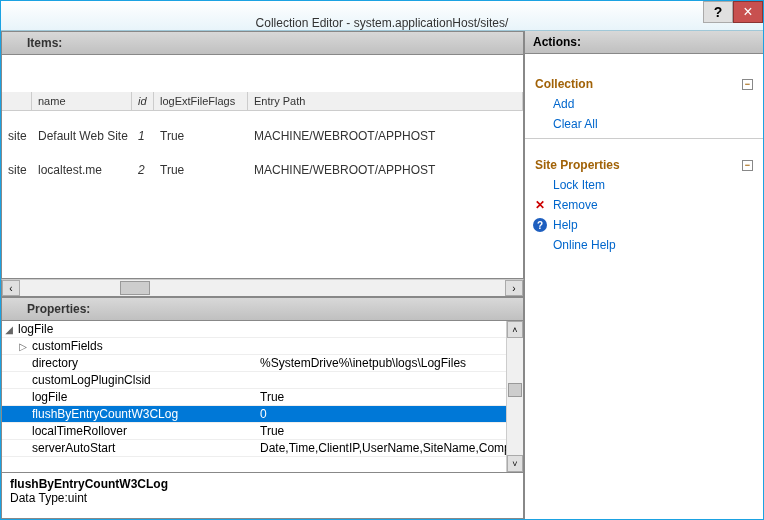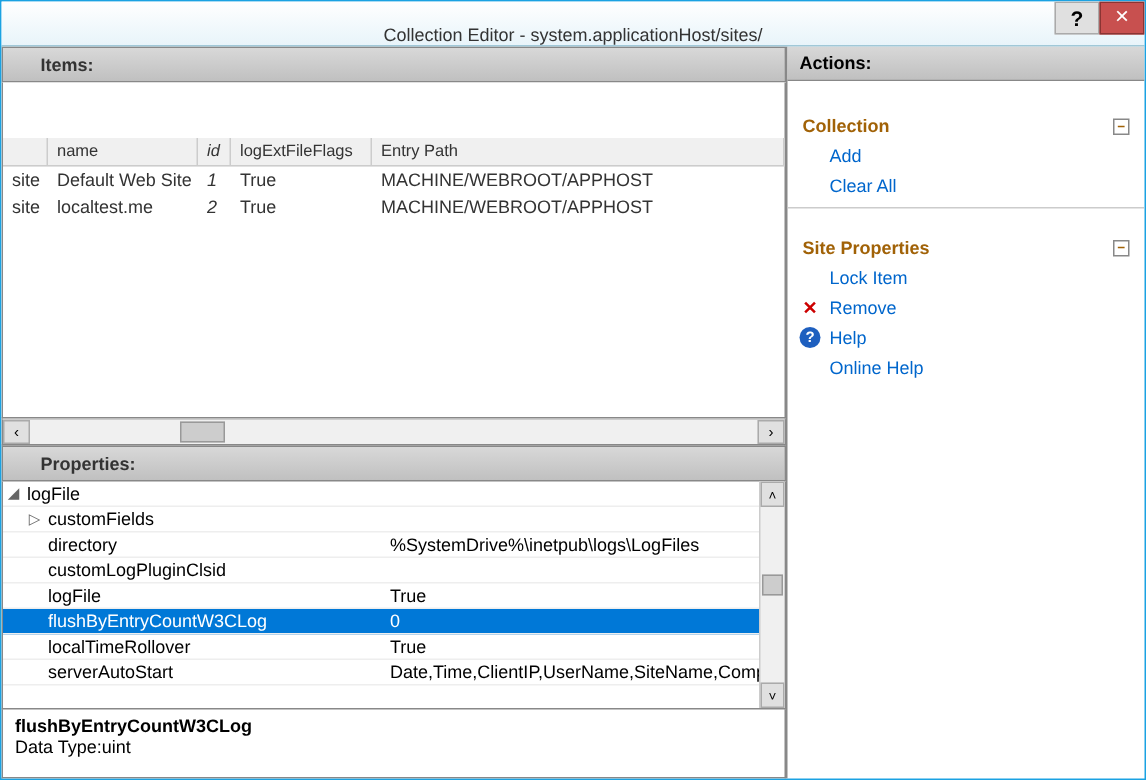--- a/index.html
+++ b/index.html
@@ -10,21 +10,21 @@
 .titlebar-btn { width: 30px; height: 22px; display: flex; align-items: center; justify-content: center; font-size: 14px; }
 .titlebar-help { background: #e0e0e0; border: 1px solid #aaa; font-weight: bold; }
 .titlebar-close { background: #c8504f; color: #fff; border: 1px solid #8a3433; font-size: 16px; }
 .main { display: flex; height: calc(100% - 30px); }
 .left { width: 524px; display: flex; flex-direction: column; border-right: 1px solid #888; }
 .right { flex: 1; display: flex; flex-direction: column; }
 .section-header { background: linear-gradient(#d8d8d8, #c0c0c0); border: 1px solid #888; padding: 4px 25px; font-weight: bold; font-size: 12px; color: #333; }
 .items-grid { border: 1px solid #888; border-top: none; height: 224px; overflow: auto; position: relative; background: #fff; }
 .grid-header { display: flex; background: #f0f0f0; border-bottom: 1px solid #ccc; position: sticky; top: 0; margin-top: 37px; }
 .grid-header div { padding: 3px 6px; border-right: 1px solid #ccc; font-size: 11px; color: #333; }
-.grid-row { display: flex; }
+.grid-row { display: flex; margin-top: 16px; }
 .grid-row div { padding: 2px 6px; font-size: 12px; color: #333; white-space: nowrap; overflow: hidden; }
 .col-type { width: 30px; }
 .col-name { width: 100px; }
 .col-id { width: 22px; font-style: italic; }
 .col-auto { width: 94px; }
 .col-entry { flex: 1; }
 .hscroll { border: 1px solid #888; border-top: 1px solid #ccc; height: 18px; background: #f0f0f0; display: flex; align-items: center; }
 .hscroll-arrow { width: 18px; height: 16px; border: 1px solid #aaa; background: #e0e0e0; display: flex; align-items: center; justify-content: center; font-size: 10px; }
 .hscroll-track { flex: 1; height: 16px; position: relative; }
 .hscroll-thumb { position: absolute; left: 100px; width: 30px; height: 14px; top: 1px; background: #cdcdcd; border: 1px solid #999; }

